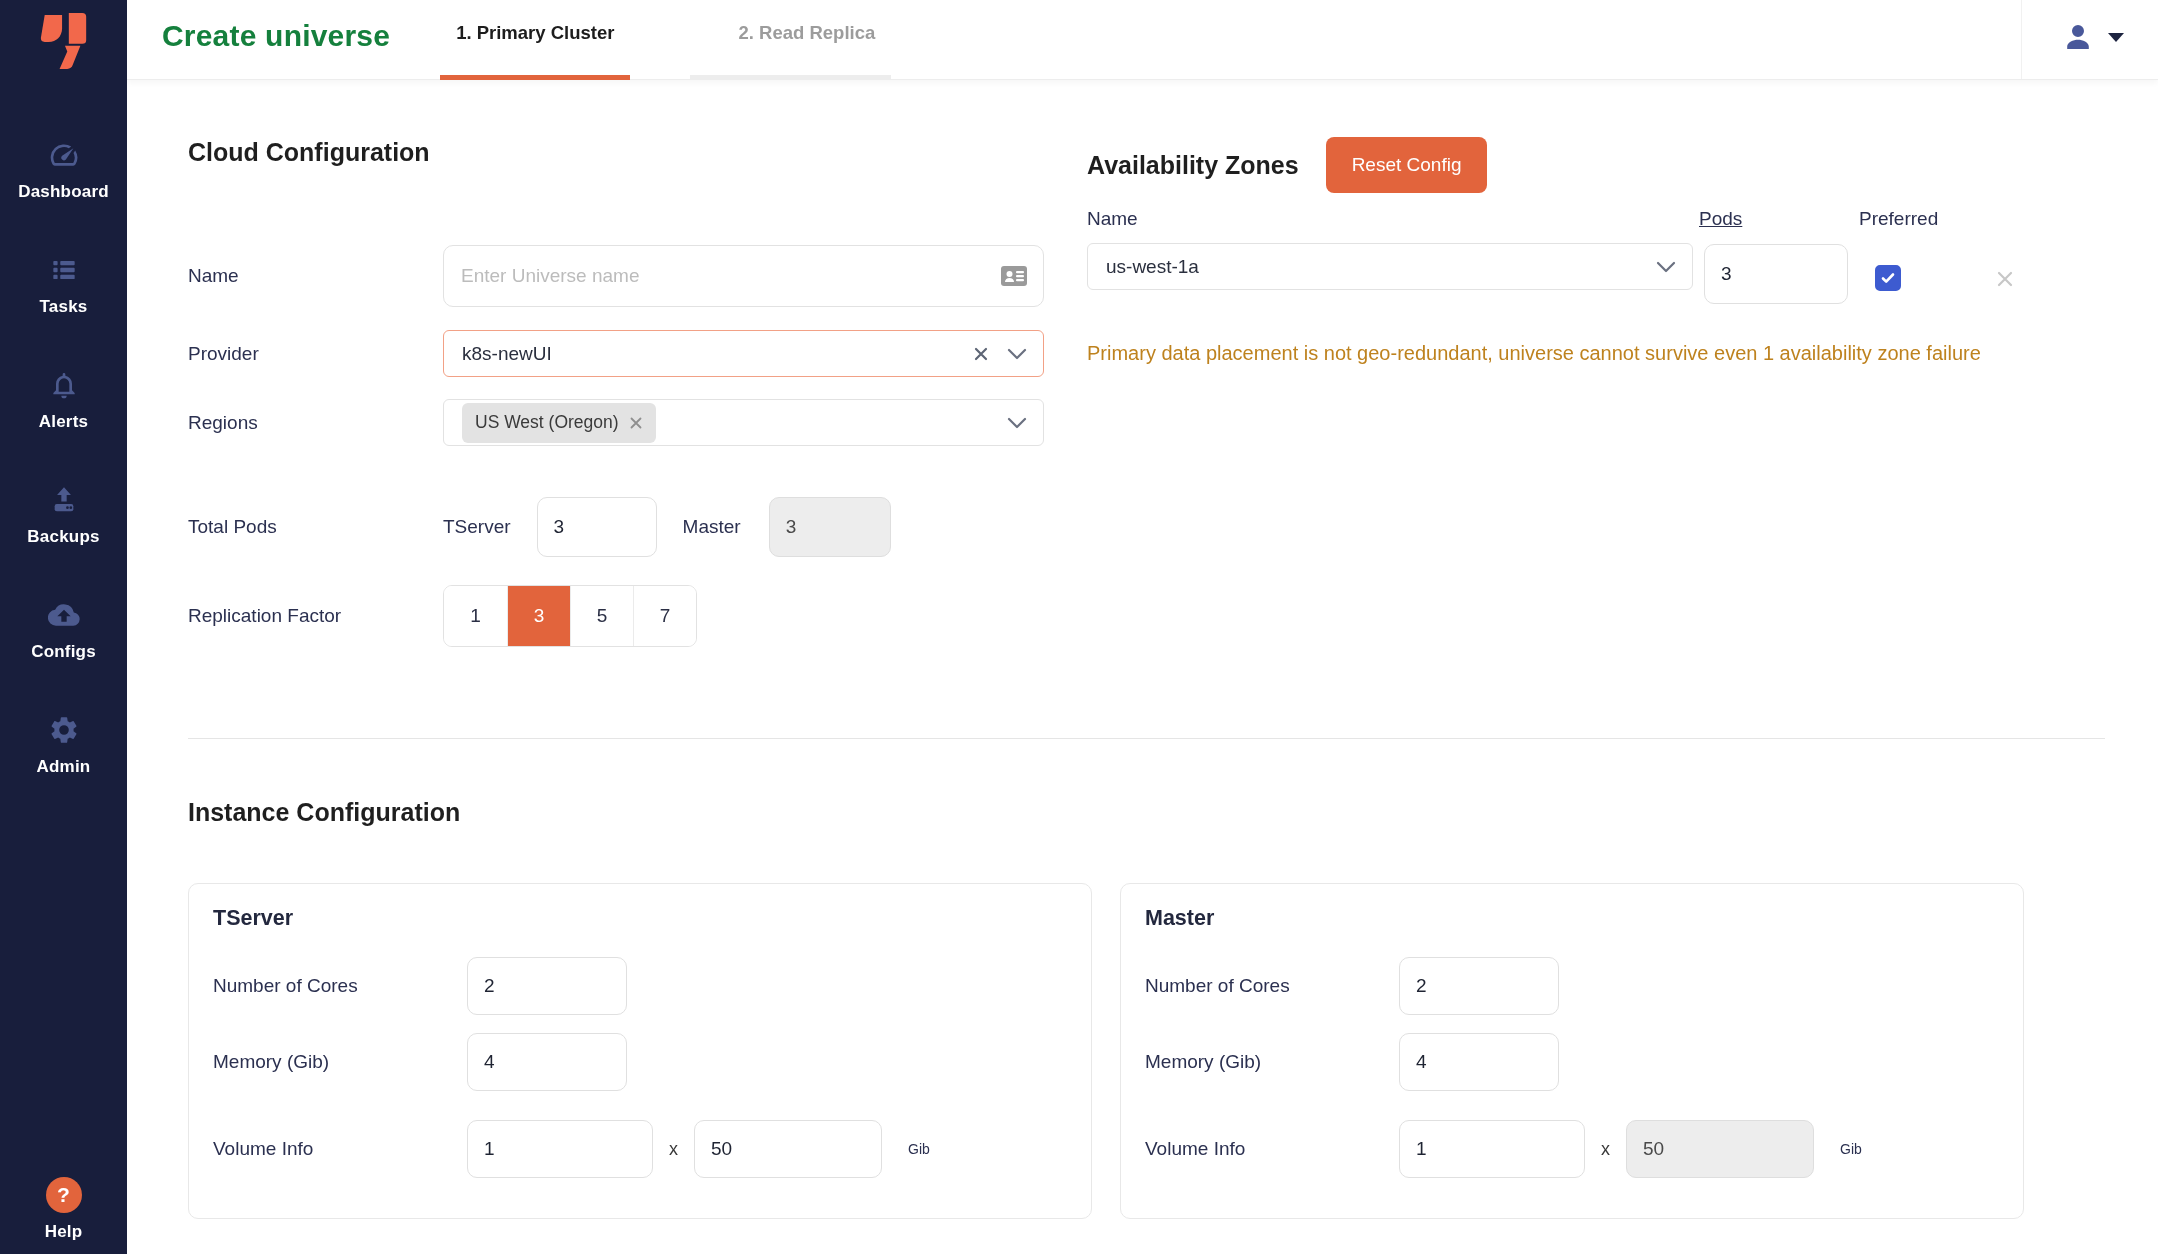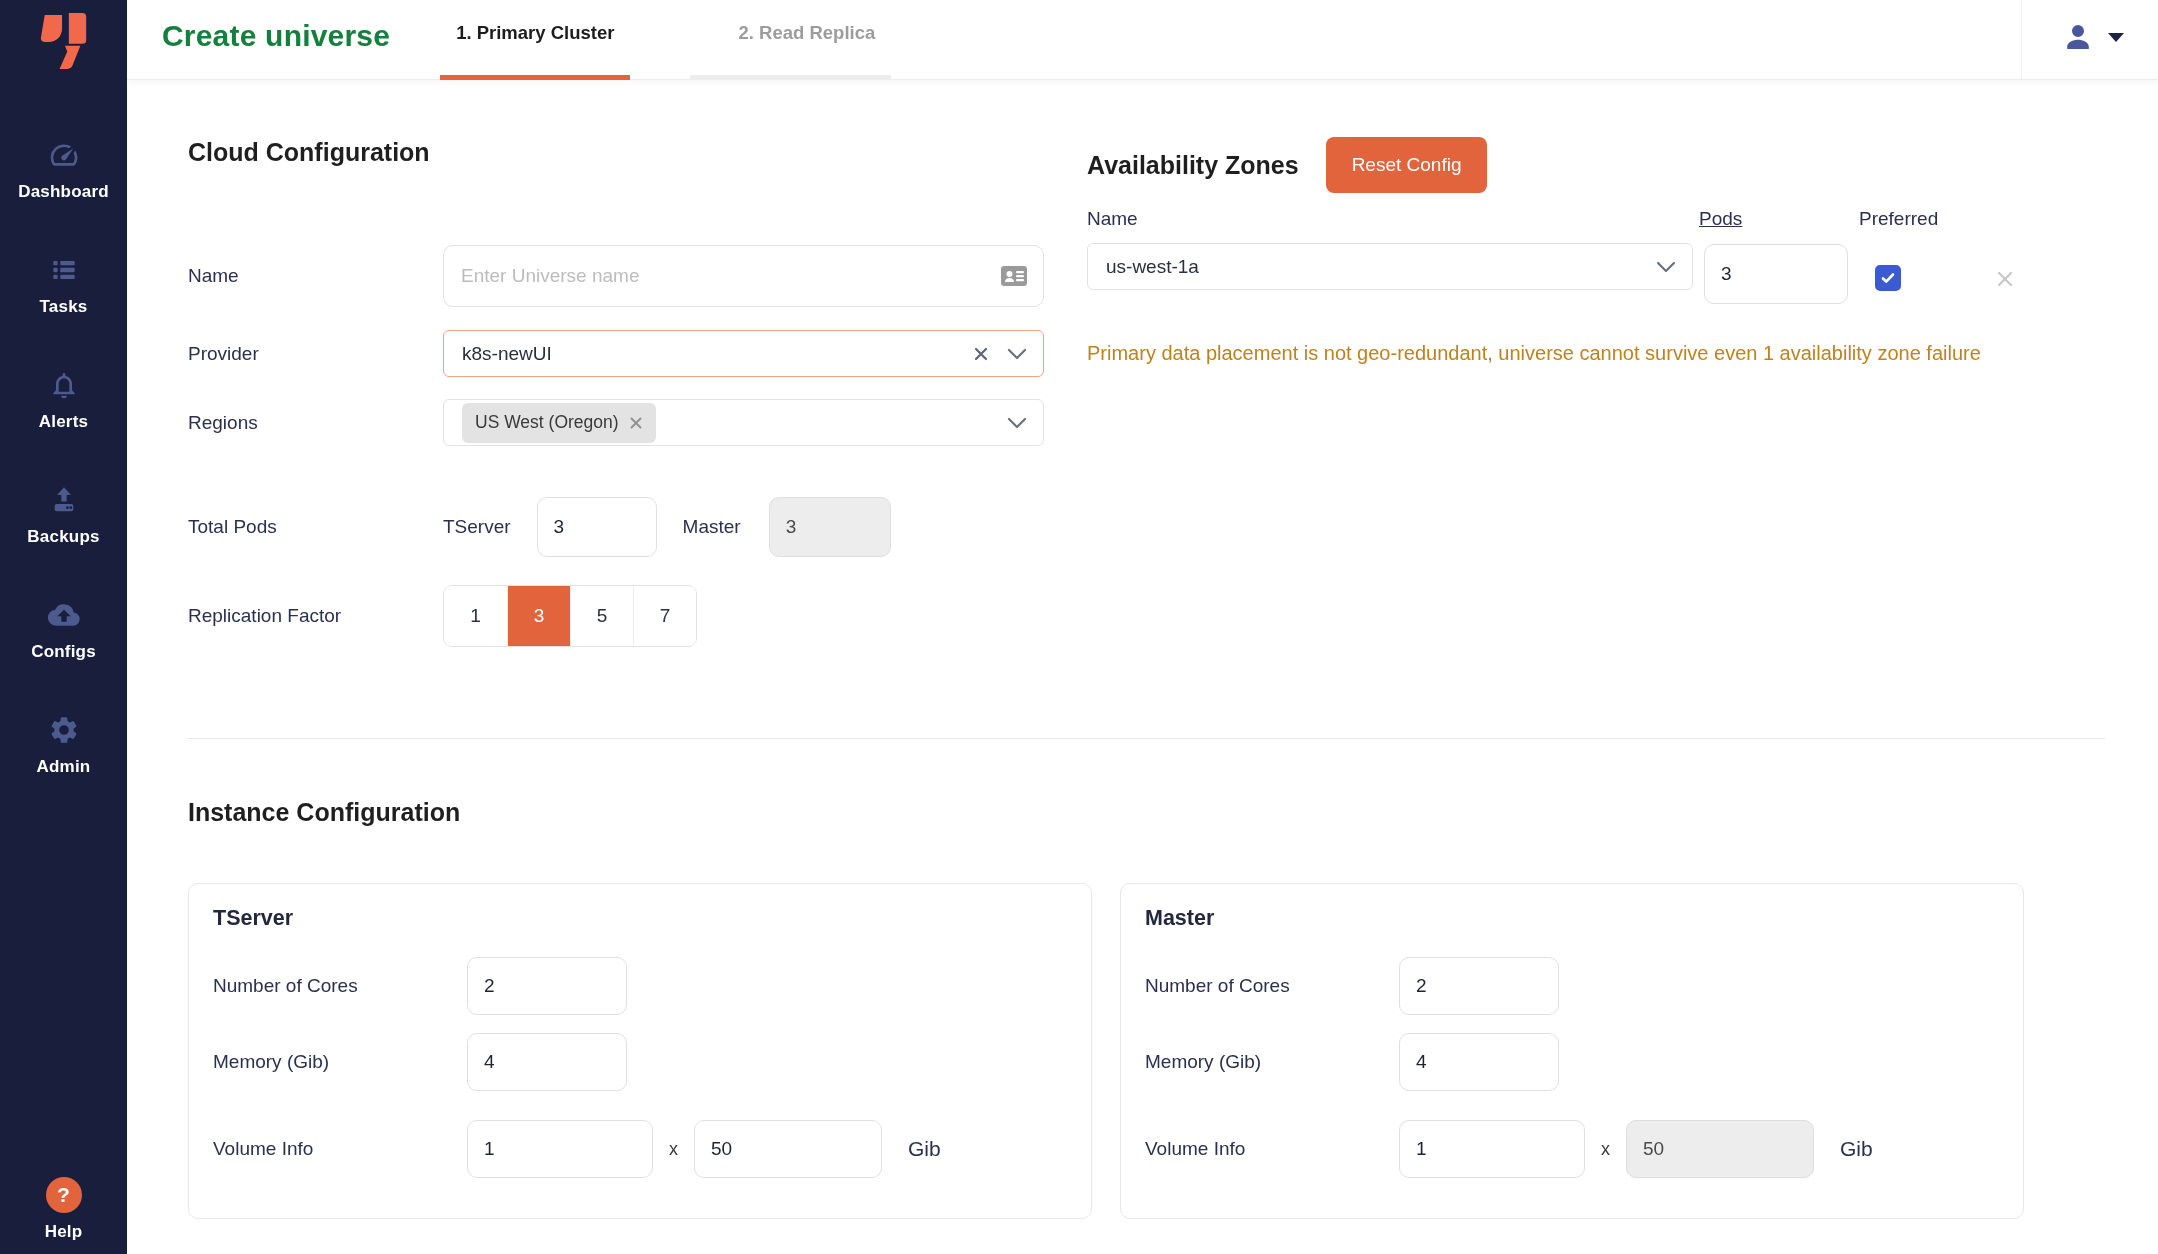--- a/index.html
+++ b/index.html
@@ -141,21 +141,21 @@
   .card {
     width:904px; height:336px; background:#fff; border:1px solid #e8e8e8; border-radius:10px;
     padding:22px 24px 0 24px;
   }
   .card-title { font-size:21.5px; font-weight:bold; color:#23283e; }
   .crow { display:grid; grid-template-columns:254px 1fr; align-items:center; height:58px; }
   .crow.mt1 { margin-top:26px; } .crow.mt2 { margin-top:18px; } .crow.mt3 { margin-top:29px; }
   .crow .num-input { height:58px; }
   .vol-flex { display:flex; align-items:center; }
   .x-sep { font-size:18px; color:#3a3a3a; margin:0 16px; }
-  .unit { font-size:21px; color:#2b3050; margin-left:26px; }
+  .unit { font-size:14px; color:#2b3050; margin-left:26px; }
 
   .icon-line { stroke:#6a7080; stroke-width:2.2; fill:none; stroke-linecap:round; stroke-linejoin:round; }
   .icon-x-light { stroke:#c7c7c7; stroke-width:2.2; fill:none; stroke-linecap:round; }
   .icon-x-mid { stroke:#5d6575; stroke-width:2.2; fill:none; stroke-linecap:round; }
 </style>
 </head>
 <body>
 
 <div class="app">
 

